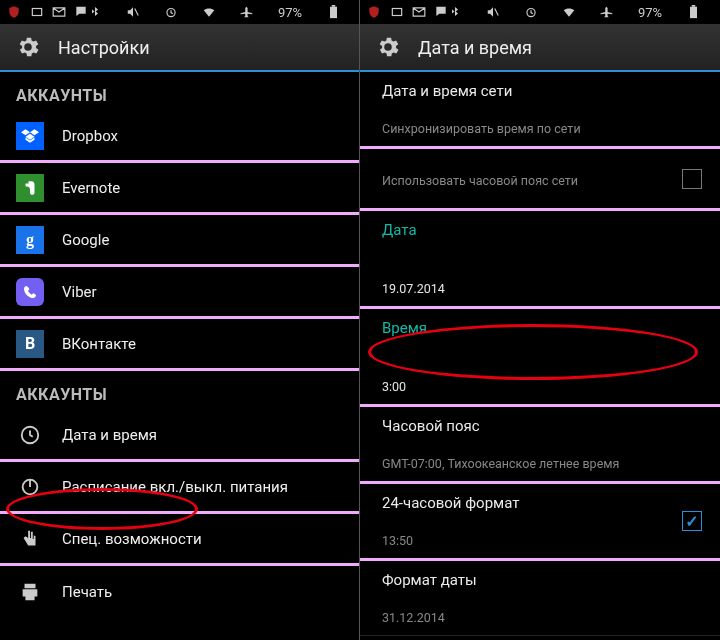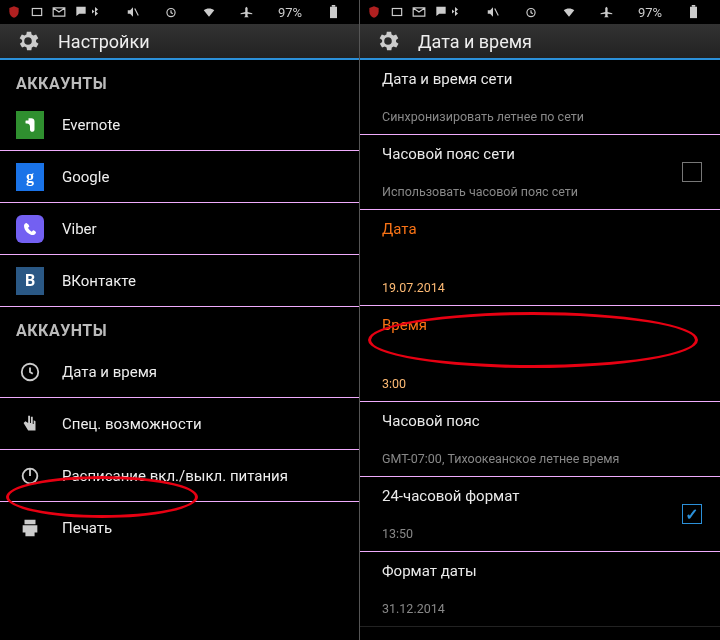--- a/index.html
+++ b/index.html
@@ -10,33 +10,33 @@
   .statusbar { height:24px; background:#000; display:flex; align-items:center; padding:0 6px; color:#ccc; font-size:13px; }
   .statusbar .sb-l { display:flex; gap:8px; align-items:center; }
   .statusbar .sb-r { margin-left:auto; display:flex; gap:24px; }
   .statusbar .ic { width:14px; height:14px; display:flex; align-items:center; justify-content:center; }
   .statusbar svg { fill:#ccc; }
   .shield { width:16px; height:16px; border-radius:3px; display:flex; align-items:center; justify-content:center; }
   .shield svg { width:14px; height:14px; }
   .shield.red svg path { fill:#b02020; }
   .clock { font-weight:400; letter-spacing:0.5px; }
   
-  .header { height:36px; background:linear-gradient(#333,#222); border-bottom:2px solid #2b90d9; display:flex; align-items:center; padding:0 14px; gap:16px; color:#eee; font-size:18px; }
+  .header { height:48px; background:linear-gradient(#333,#222); border-bottom:2px solid #2b90d9; display:flex; align-items:center; padding:0 14px; gap:16px; color:#eee; font-size:18px; }
   .gear { width:28px; height:28px; display:flex; align-items:center; justify-content:center; }
   
   .content { flex:1; overflow:hidden; background:#000; position:relative; }
   .section-title { color:#bbb; font-size:16px; font-weight:700; padding:14px 16px 6px; letter-spacing:0.5px; }
-  .row { display:flex; align-items:center; min-height:52px; padding:0 16px; border-bottom:1px solid #f0abfc; color:#eee; font-size:15px; gap:18px; position:relative; }
+  .row { display:flex; align-items:center; min-height:52px; padding:0 16px; border-bottom:3px solid #f0abfc; color:#eee; font-size:15px; gap:18px; position:relative; }
   .row .ricon { width:28px; height:28px; display:flex; align-items:center; justify-content:center; }
   .row .lbl { flex:1; }
   .row.st { min-height:62px; flex-direction:column; align-items:flex-start; justify-content:center; padding:10px 22px; }
   .row.st .lbl { flex:none; font-size:15px; color:#eaeaea; }
   .row.st .sub { font-size:12.5px; color:#888; margin-top:3px; }
-  .row.st.disabled .lbl{ color:#f97316;}
-  .row.st.disabled .sub{ color:#fdba74;margin-top:24px;}
+  .row.st.disabled .lbl{ color:#14b8a6;}
+  .row.st.disabled .sub{ color:#e5e5e5;margin-top:24px;}
   .chk { width:20px; height:20px; border:1.5px solid #777; position:absolute; right:18px; top:50%; transform:translateY(-50%); display:flex; align-items:center; justify-content:center; }
   .chk.checked { border-color:#2b90d9; }
   .chk.checked::after { content:'✓'; color:#2b90d9; font-size:16px; font-weight:700; }
   
   .ellipse { position:absolute; border:3px solid #e70012; border-radius:50% / 50%; pointer-events:none; }
   
   .brand { width:28px; height:28px; display:flex; align-items:center; justify-content:center; color:#fff; font-size:16px; font-weight:700;}
   .db { background:#0061ff; }
   .ev { background:#2f8f2f; }
   .gg { background:#1a73e8; }
@@ -116,20 +116,28 @@
           <path d="M19.4 13a7.5 7.5 0 000-2l2.1-1.6-2-3.4-2.5 1a7.5 7.5 0 00-1.7-1l-.4-2.6h-4l-.4 2.6a7.5 7.5 0 00-1.7 1l-2.5-1-2 3.4L6.6 11a7.5 7.5 0 000 2l-2.1 1.6 2 3.4 2.5-1a7.5 7.5 0 001.7 1l.4 2.6h4l.4-2.6a7.5 7.5 0 001.7-1l2.5 1 2-3.4L19.4 13zM12 15.5A3.5 3.5 0 1115.5 12 3.5 3.5 0 0112 15.5z"></path>
         </svg>
     </span>
     <span>Настройки</span>
   </div>
 
   <div class="content">
     <div class="section-title">АККАУНТЫ</div>
 
     <div class="row">
+      <span class="ricon brand db">
+          <svg viewBox="0 0 24 24" width="18" height="18" fill="#fff">
+            <path d="M6 3l6 4-6 4-6-4 6-4zm12 0l6 4-6 4-6-4 6-4zM6 13l6-4 6 4-6 4-6-4zm6 5l6-4 0 3-6 4-6-4 0-3 6 4z"></path>
+          </svg>
+        </span>
+      <span class="lbl">Dropbox</span>
+    </div>
+    <div class="row">
       <span class="ricon brand ev">
           <svg viewBox="0 0 24 24" width="18" height="18" fill="#fff">
             <path d="M7 3h3v3H7c-1 0-1 1-1 1v2s0 1 1 1h1c4 0 4 4 4 4v4s0 3 3 3 3-3 3-3V7s0-4-4-4h-2L7 3z"></path>
           </svg>
         </span>
       <span class="lbl">Evernote</span>
     </div>
     <div class="row">
       <span class="ricon brand gg" style="font-family:serif;">g</span>
       <span class="lbl">Google</span>
@@ -153,34 +161,34 @@
       <span class="ricon">
           <svg viewBox="0 0 24 24" width="22" height="22" stroke="#ccc" stroke-width="2" fill="none">
             <circle cx="12" cy="12" r="9"></circle>
             <path d="M12 7v5l3 2"></path>
           </svg>
         </span>
       <span class="lbl">Дата и время</span>
     </div>
     <div class="row">
       <span class="ricon">
-          <svg viewBox="0 0 24 24" width="22" height="22" fill="#ccc">
-            <path d="M10 3v8l-3-2-2 2 5 8h8V9l-2-1v4l-1 0V4l-2 0v7l-1 0V3h-2z"></path>
-          </svg>
-        </span>
-      <span class="lbl">Спец. возможности</span>
-    </div>
-    <div class="row">
-      <span class="ricon">
           <svg viewBox="0 0 24 24" width="22" height="22" stroke="#ccc" stroke-width="2" fill="none">
             <circle cx="12" cy="12" r="8"></circle>
             <line x1="12" y1="4" x2="12" y2="12"></line>
           </svg>
         </span>
       <span class="lbl">Расписание вкл./выкл. питания</span>
+    </div>
+    <div class="row">
+      <span class="ricon">
+          <svg viewBox="0 0 24 24" width="22" height="22" fill="#ccc">
+            <path d="M10 3v8l-3-2-2 2 5 8h8V9l-2-1v4l-1 0V4l-2 0v7l-1 0V3h-2z"></path>
+          </svg>
+        </span>
+      <span class="lbl">Спец. возможности</span>
     </div>
     <div class="row" style="border-bottom:none;">
       <span class="ricon">
           <svg viewBox="0 0 24 24" width="22" height="22" fill="#ccc">
             <path d="M6 3h12v5H6zM4 9h16v8h-3v4H7v-4H4zM8 15h8v5H8z"></path>
           </svg>
         </span>
       <span class="lbl">Печать</span>
     </div>
 
@@ -256,24 +264,23 @@
       <svg viewBox="0 0 24 24" width="26" height="26" fill="#ccc">
           <path d="M19.4 13a7.5 7.5 0 000-2l2.1-1.6-2-3.4-2.5 1a7.5 7.5 0 00-1.7-1l-.4-2.6h-4l-.4 2.6a7.5 7.5 0 00-1.7 1l-2.5-1-2 3.4L6.6 11a7.5 7.5 0 000 2l-2.1 1.6 2 3.4 2.5-1a7.5 7.5 0 001.7 1l.4 2.6h4l.4-2.6a7.5 7.5 0 001.7-1l2.5 1 2-3.4L19.4 13zM12 15.5A3.5 3.5 0 1115.5 12 3.5 3.5 0 0112 15.5z"></path>
         </svg>
     </span>
     <span>Дата и время</span>
   </div>
 
   <div class="content">
     <div class="row st">
       <span class="lbl">Дата и время сети</span>
-      <span class="sub">Синхронизировать летнее по сети</span>
+      <span class="sub">Синхронизировать время по сети</span>
     </div>
     <div class="row st">
-      <span class="lbl">Часовой пояс сети</span>
       <span class="sub">Использовать часовой пояс сети</span>
       <span class="chk"></span>
     </div>
     <div class="row st disabled">
       <span class="lbl">Дата</span>
       <span class="sub">19.07.2014</span>
     </div>
     <div class="row st disabled">
       <span class="lbl">Время</span>
       <span class="sub">3:00</span>

